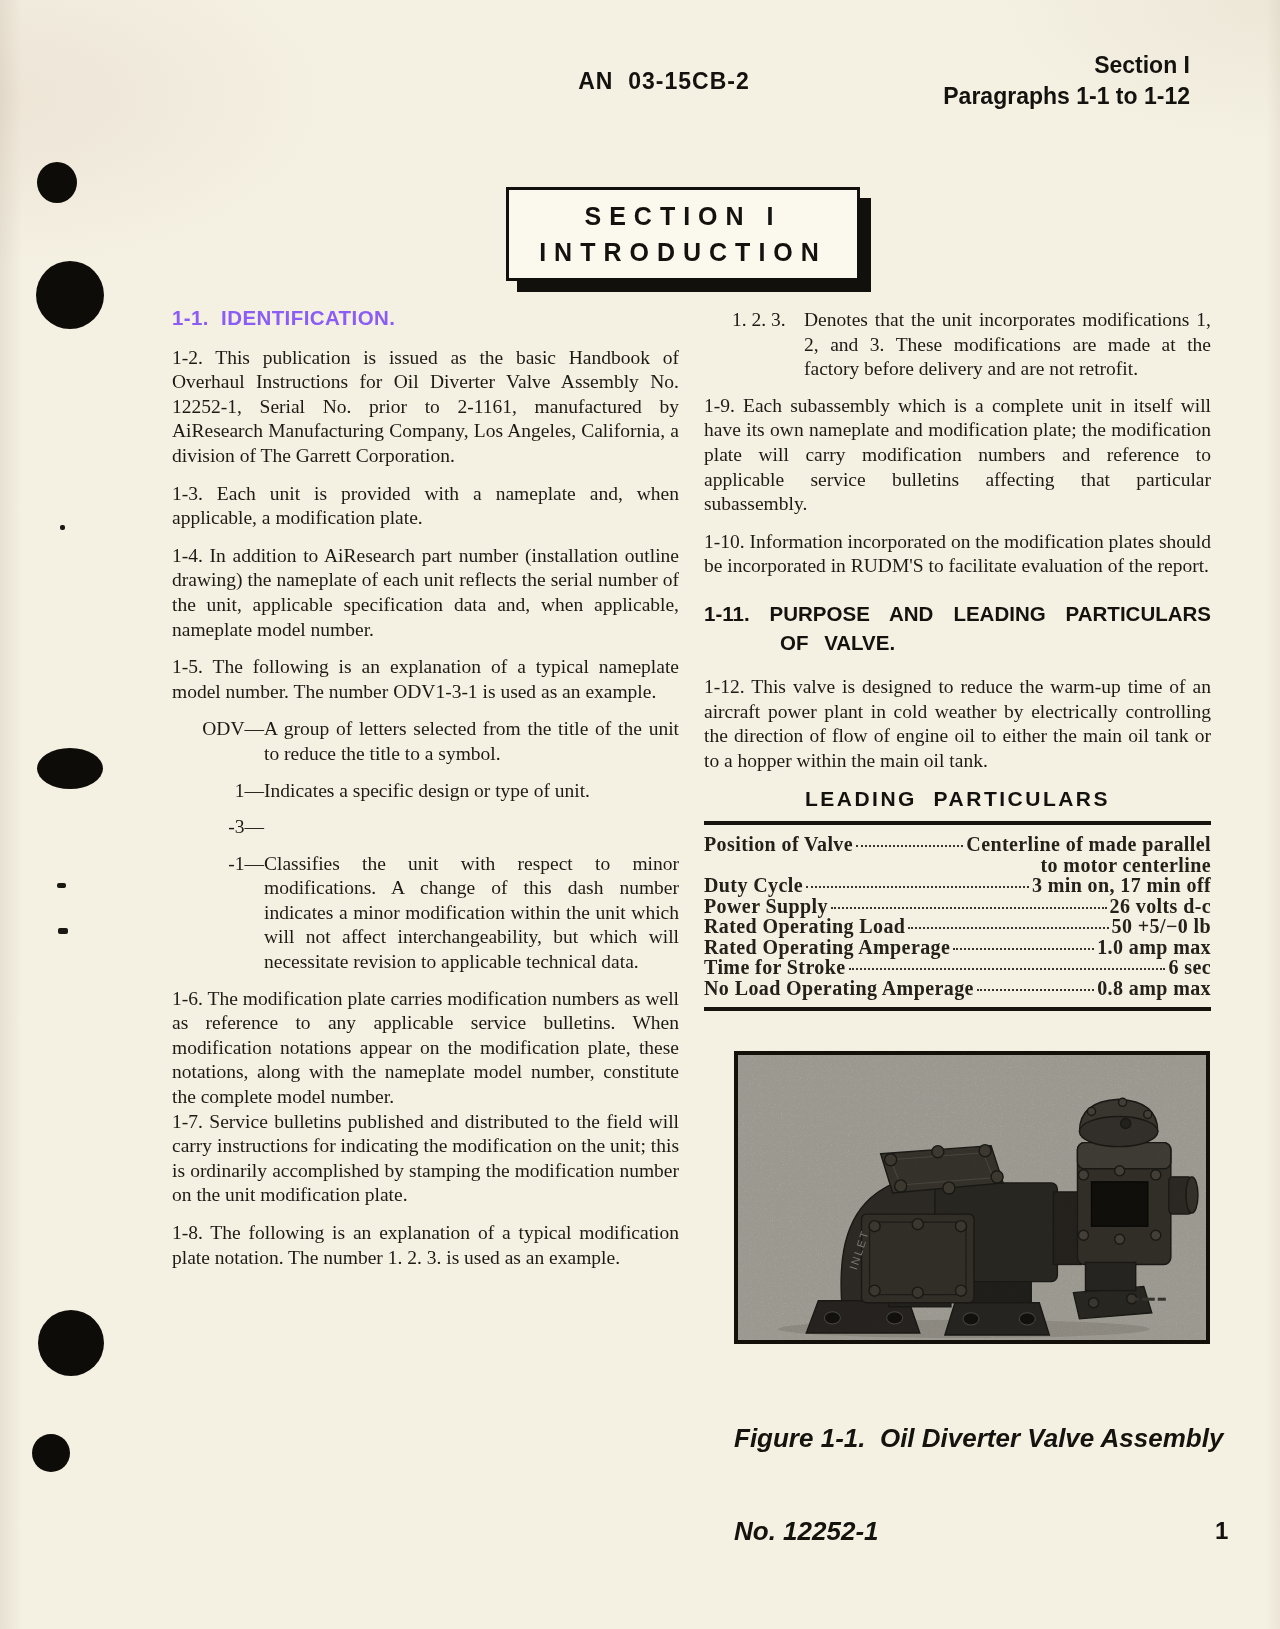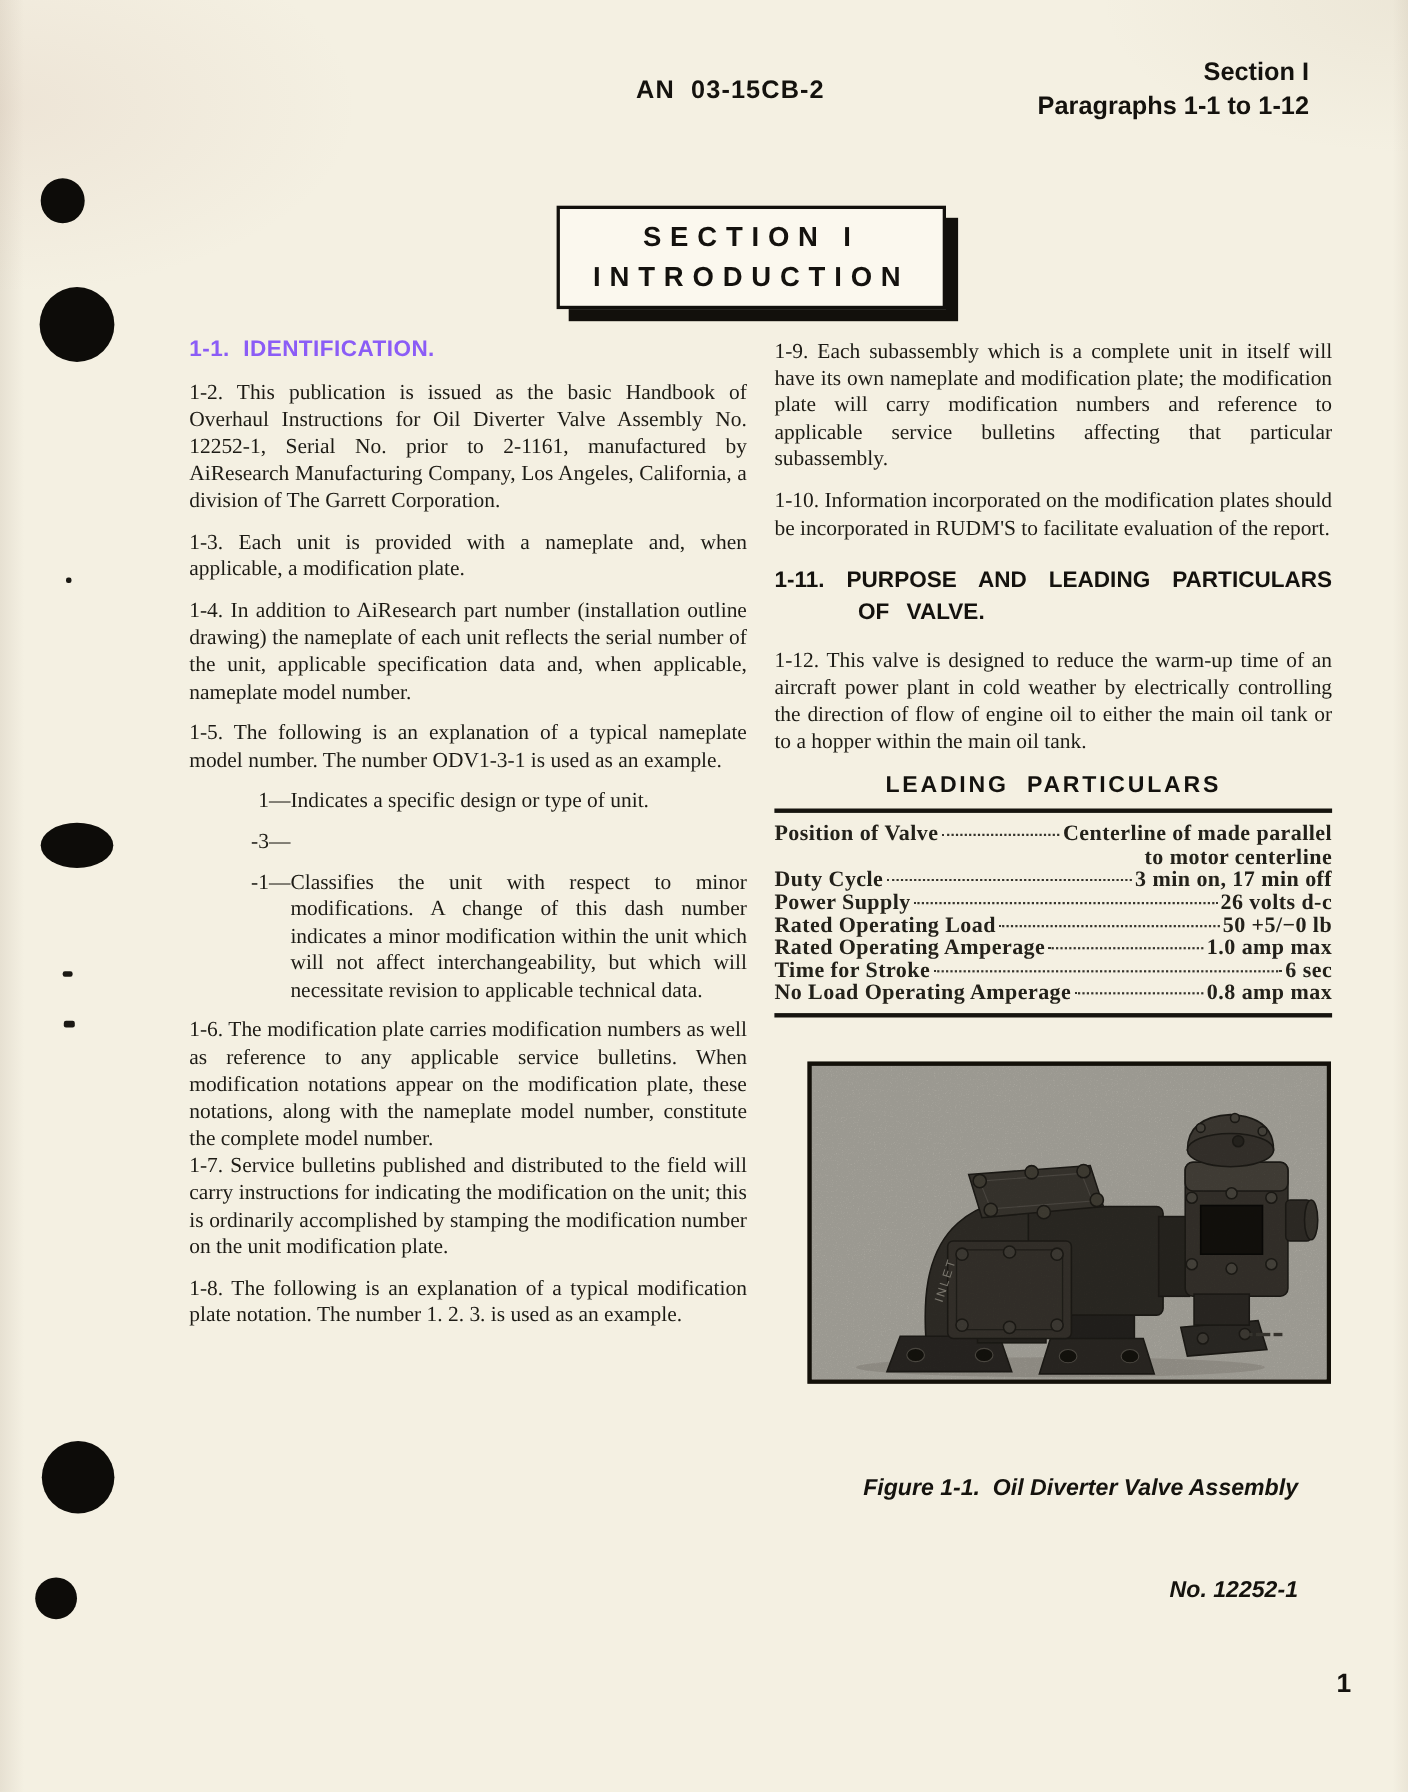--- a/index.html
+++ b/index.html
@@ -54,23 +54,23 @@
   .lp-row{display:flex;align-items:baseline;flex-wrap:wrap;font-size:20px;font-weight:bold;
     line-height:20.6px;letter-spacing:0.4px;color:#23211a;}
   .lp-label{white-space:nowrap;}
   .lp-leader{flex:1;margin:0 3px;border-bottom:2px dotted #36342c;position:relative;top:-4px;min-width:20px;}
   .lp-value{white-space:nowrap;}
   .lp-value2{width:100%;text-align:right;}
   
   .fig-frame{margin:40px 0 0 30px;width:476px;height:293px;border:4px solid #131009;
     background:#b7b4ab;box-sizing:border-box;}
   .fig-frame svg{display:block;width:100%;height:100%;}
-  .fig-caption{margin:17px 0 0 30px;width:446px;text-align:right;
+  .fig-caption{margin:17px 0 0 30px;width:446px;text-align:left;
     font-family:"Liberation Sans",sans-serif;font-weight:bold;font-style:italic;
-    font-size:21px;line-height:31px;color:#15130e;white-space:pre;}
+    font-size:26px;line-height:31px;color:#15130e;white-space:pre;}
   .page-num{position:absolute;left:1215px;top:1517px;font-family:"Liberation Sans",sans-serif;
     font-weight:bold;font-size:24px;color:#14120e;}
 </style>
 </head>
 <body>
 
 <div class="hole" style="left:37px;top:162px;width:40px;height:41px;"></div>
 <div class="hole" style="left:36px;top:261px;width:68px;height:68px;"></div>
 <div class="hole" style="left:37px;top:748px;width:66px;height:41px;"></div>
 <div class="hole" style="left:38px;top:1310px;width:66px;height:66px;"></div>
@@ -91,37 +91,45 @@
 </div>
 
 <div class="col col-left">
   <div class="h1">1-1.  IDENTIFICATION.</div>
   <p>1-2. This publication is issued as the basic Handbook of Overhaul Instructions for Oil Diverter Valve Assembly No. 12252-1, Serial No. prior to 2-1161, manufactured by AiResearch Manufacturing Company, Los Angeles, California, a division of The Garrett Corporation.</p>
   <p>1-3. Each unit is provided with a nameplate and, when applicable, a modification plate.</p>
   <p>1-4. In addition to AiResearch part number (installation outline drawing) the nameplate of each unit reflects the serial number of the unit, applicable specification data and, when applicable, nameplate model number.</p>
   <p>1-5. The following is an explanation of a typical nameplate model number. The number ODV1-3-1 is used as an example.</p>
 
   <div class="def">
+    <span class="term">ODV—</span>
+    <div class="dtext">A group of letters selected from the title of the unit to reduce the title to a symbol.</div>
+  </div>
+  <div class="def">
     <span class="term">1—</span>
     <div class="dtext">Indicates a specific design or type of unit.</div>
   </div>
   <div class="def">
     <span class="term">-3—</span>
   </div>
   <div class="def">
     <span class="term">-1—</span>
     <div class="dtext">Classifies the unit with respect to minor modifications. A change of this dash number indicates a minor modification within the unit which will not affect interchangeability, but which will necessitate revision to applicable technical data.</div>
   </div>
 
   <p style="margin-bottom:0;">1-6. The modification plate carries modification numbers as well as reference to any applicable service bulletins. When modification notations appear on the modification plate, these notations, along with the nameplate model number, constitute the complete model number.</p>
   <p>1-7. Service bulletins published and distributed to the field will carry instructions for indicating the modification on the unit; this is ordinarily accomplished by stamping the modification number on the unit modification plate.</p>
   <p>1-8. The following is an explanation of a typical modification plate notation. The number 1. 2. 3. is used as an example.</p>
 </div>
 
 <div class="col col-right">
+  <div class="def def-r">
+    <span class="term">1. 2. 3.</span>
+    <div class="dtext">Denotes that the unit incorporates modifications 1, 2, and 3. These modifications are made at the factory before delivery and are not retrofit.</div>
+  </div>
   <p>1-9. Each subassembly which is a complete unit in itself will have its own nameplate and modification plate; the modification plate will carry modification numbers and reference to applicable service bulletins affecting that particular subassembly.</p>
   <p style="margin-bottom:2px;">1-10. Information incorporated on the modification plates should be incorporated in RUDM'S to facilitate evaluation of the report.</p>
 
   <div class="h2l1">1-11. PURPOSE AND LEADING PARTICULARS</div>
   <div class="h2l2">OF VALVE.</div>
 
   <p style="margin-bottom:8px;">1-12. This valve is designed to reduce the warm-up time of an aircraft power plant in cold weather by electrically controlling the direction of flow of engine oil to either the main oil tank or to a hopper within the main oil tank.</p>
 
   <div class="lp-title">LEADING  PARTICULARS</div>
   <hr class="lp-rule">

